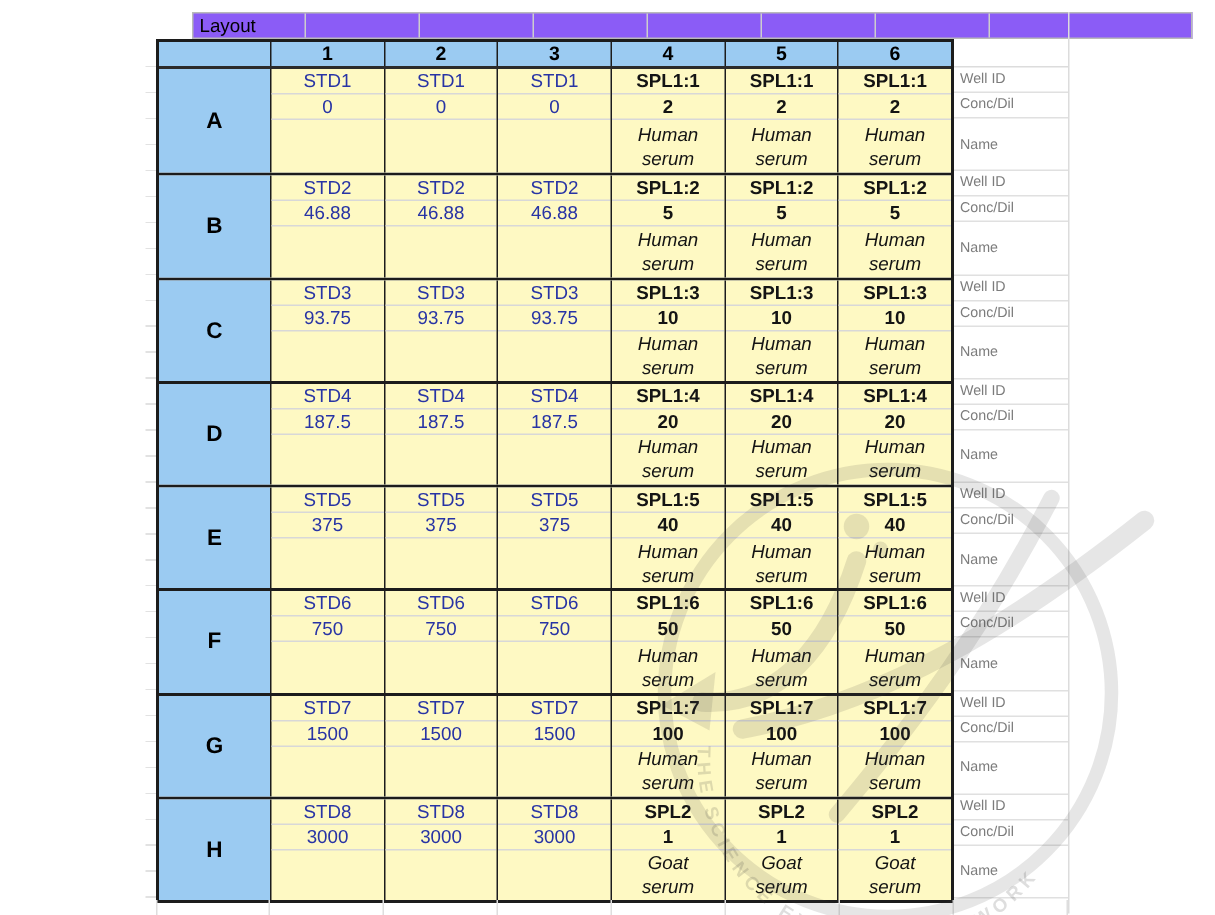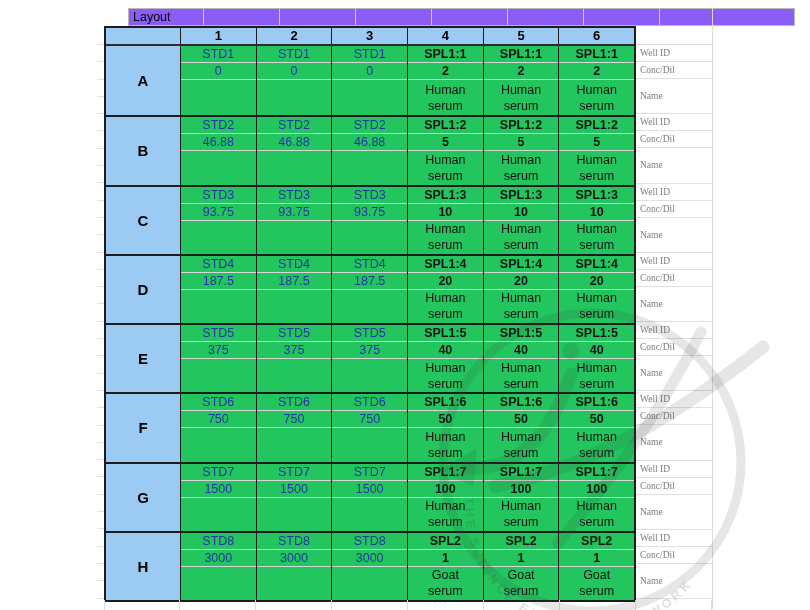--- a/index.html
+++ b/index.html
@@ -22,32 +22,32 @@
   .plate-table{position:absolute;left:104px;top:26px;width:532px;box-sizing:border-box;
                border:2px solid #1c1c1c;background:#fff;}
   .hrow{display:flex;height:18px;box-sizing:border-box;border-bottom:2px solid #2b2b2b;background:var(--blue,#9bcbf2);}
   .hcell{flex:1;text-align:center;font-weight:bold;font-size:13px;line-height:15px;
          border-left:1px solid #1c1c1c;box-sizing:border-box;color:#000;}
   .hcell.corner{flex:0 0 74px;border-left:none;}
   .drow{display:flex;height:69.25px;box-sizing:border-box;}
   .drow.bt{border-top:2px solid #1c1c1c;}
   .lcell{flex:0 0 74px;background:var(--blue,#9bcbf2);display:flex;align-items:center;justify-content:center;
          font-weight:bold;font-size:15px;color:#000;}
-  .dcell{flex:1;border-left:1px solid #1c1c1c;box-sizing:border-box;display:flex;flex-direction:column;background:#22c55e;}
+  .dcell{flex:1;border-left:1px solid #1c1c1c;box-sizing:border-box;display:flex;flex-direction:column;background:#fef9c3;}
   .sub{text-align:center;font-size:12.5px;}
   .s1,.s2{height:17px;line-height:16px;border-bottom:1px solid #d8d8d8;box-sizing:border-box;}
-  .s3{flex:1;display:flex;flex-direction:column;justify-content:center;}
+  .s3{flex:1;display:flex;flex-direction:column;justify-content:center;font-style:italic;}
   .nline{line-height:16px;font-size:12.5px;color:#141414;text-align:center;}
   .dcell.std .s1,.dcell.std .s2{color:var(--std,#2834a5);}
   .dcell.spl .s1,.dcell.spl .s2{color:var(--spl,#141414);font-weight:bold;}
 
   
   .label-col{position:absolute;left:636px;top:44px;width:76px;box-sizing:border-box;border-top:1px solid #dcdcdc;}
   .lgroup{height:69.25px;box-sizing:border-box;}
-  .flabel{color:var(--lbl,#7c7c7c);font-size:9.5px;padding-left:4px;box-sizing:border-box;font-family:Liberation Serif, serif;}
+  .flabel{color:var(--lbl,#7c7c7c);font-size:9.5px;padding-left:4px;box-sizing:border-box;}
   .f1,.f2{height:17px;line-height:16px;border-bottom:1px solid #e0e0e0;}
   .f3{height:35.25px;display:flex;align-items:center;border-bottom:1px solid #e0e0e0;text-align:right;}
 
   .vline712{position:absolute;left:712px;top:8px;width:1px;height:601px;background:#dcdcdc;}
   .bvt{position:absolute;top:600px;height:10px;width:1px;background:#dedede;}
 
   
   .watermark{position:absolute;left:0;top:0;z-index:6;pointer-events:none;}
   .wm-stroke{fill:none;stroke:rgba(60,60,60,0.13);}
   .wm-fill{fill:rgba(60,60,60,0.13);}

